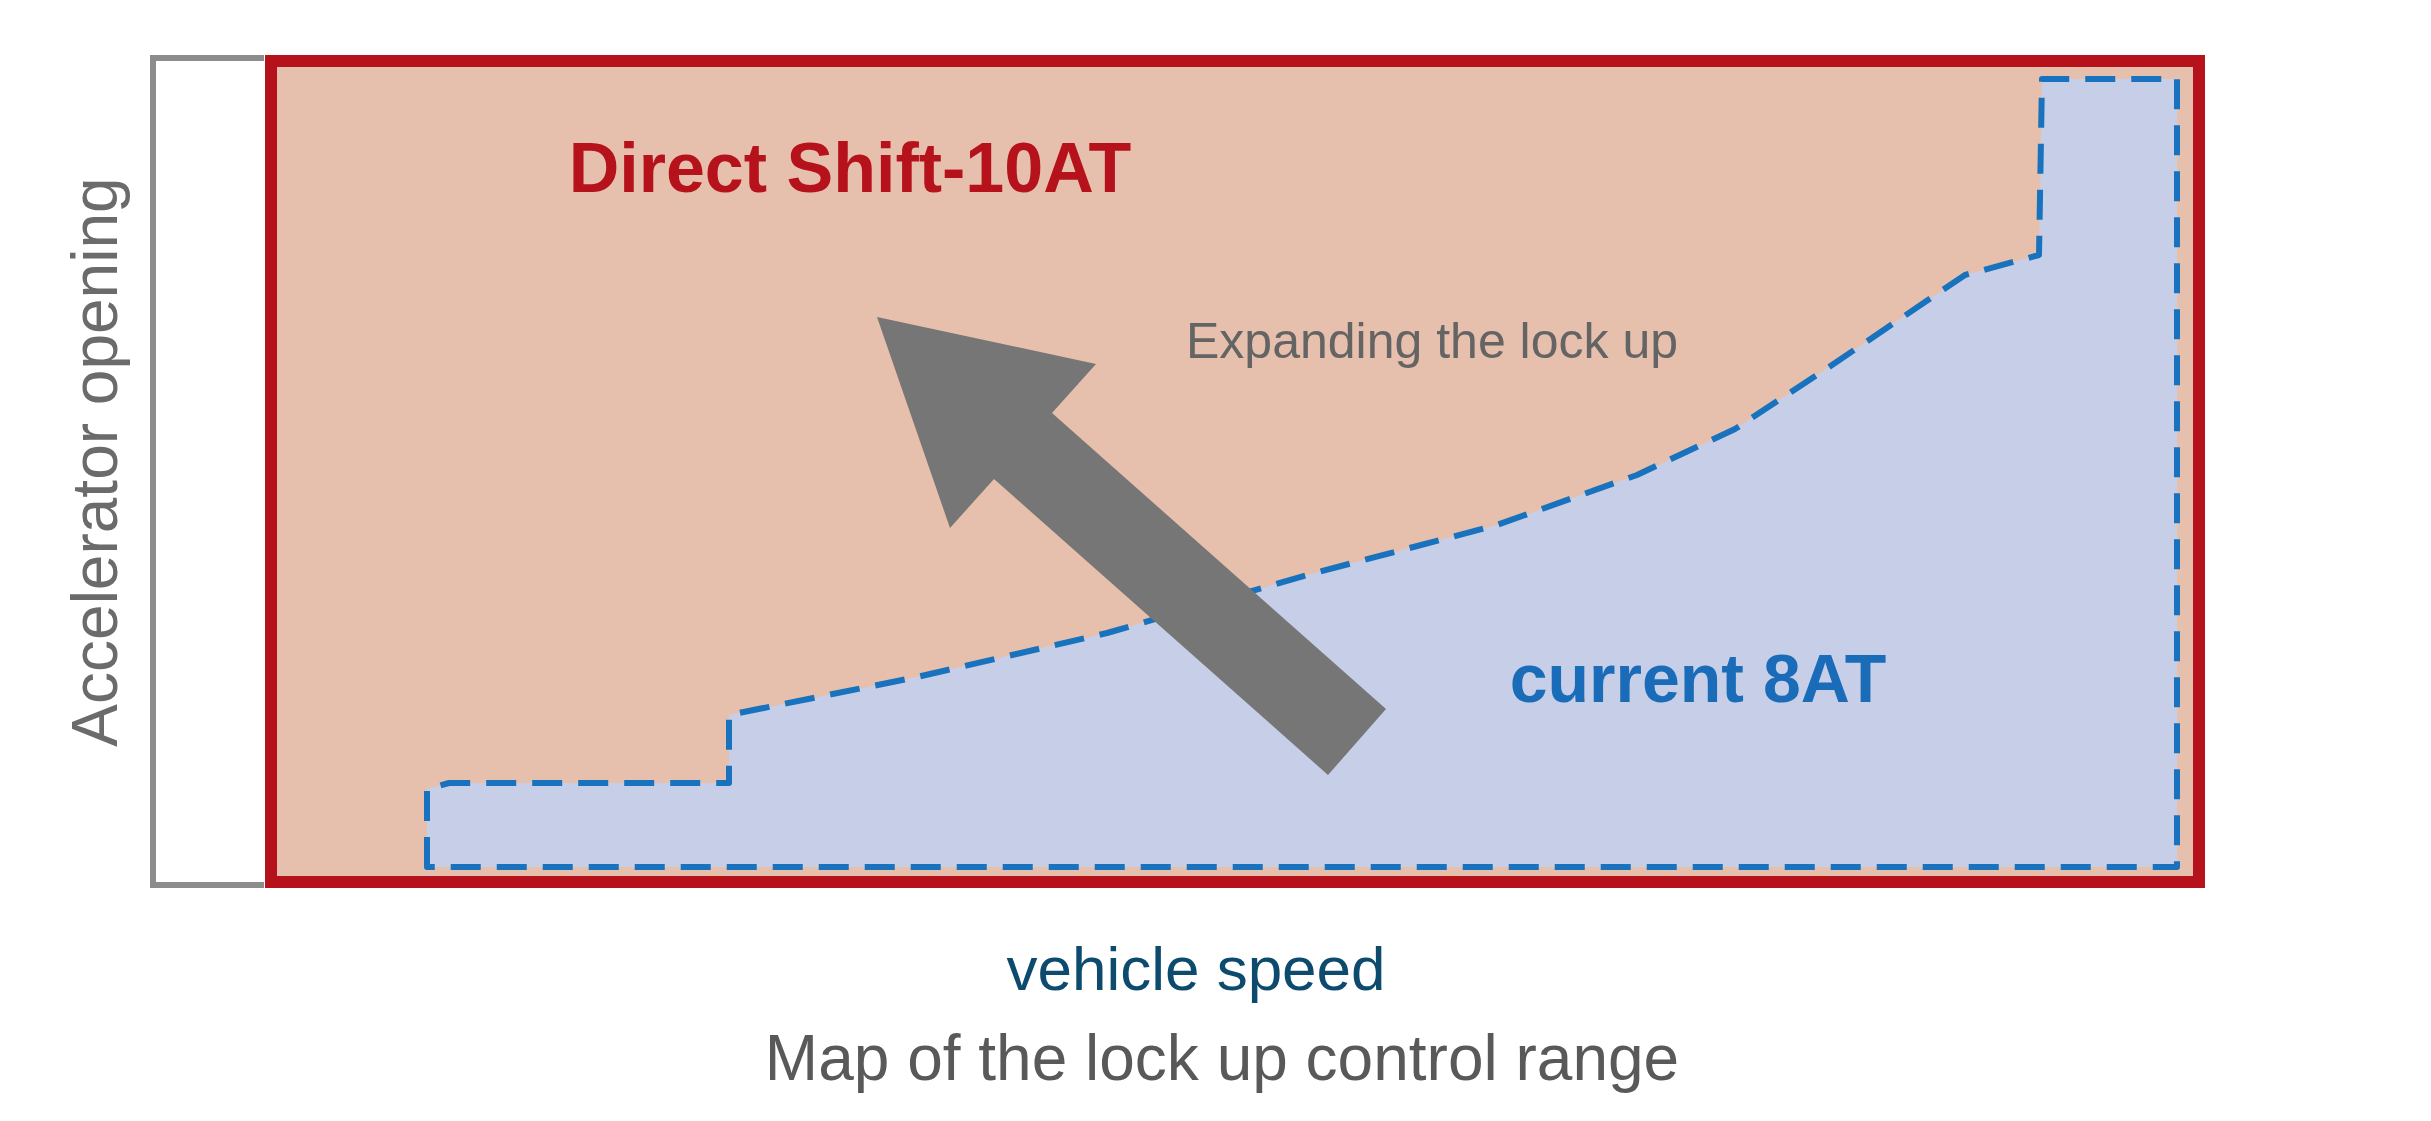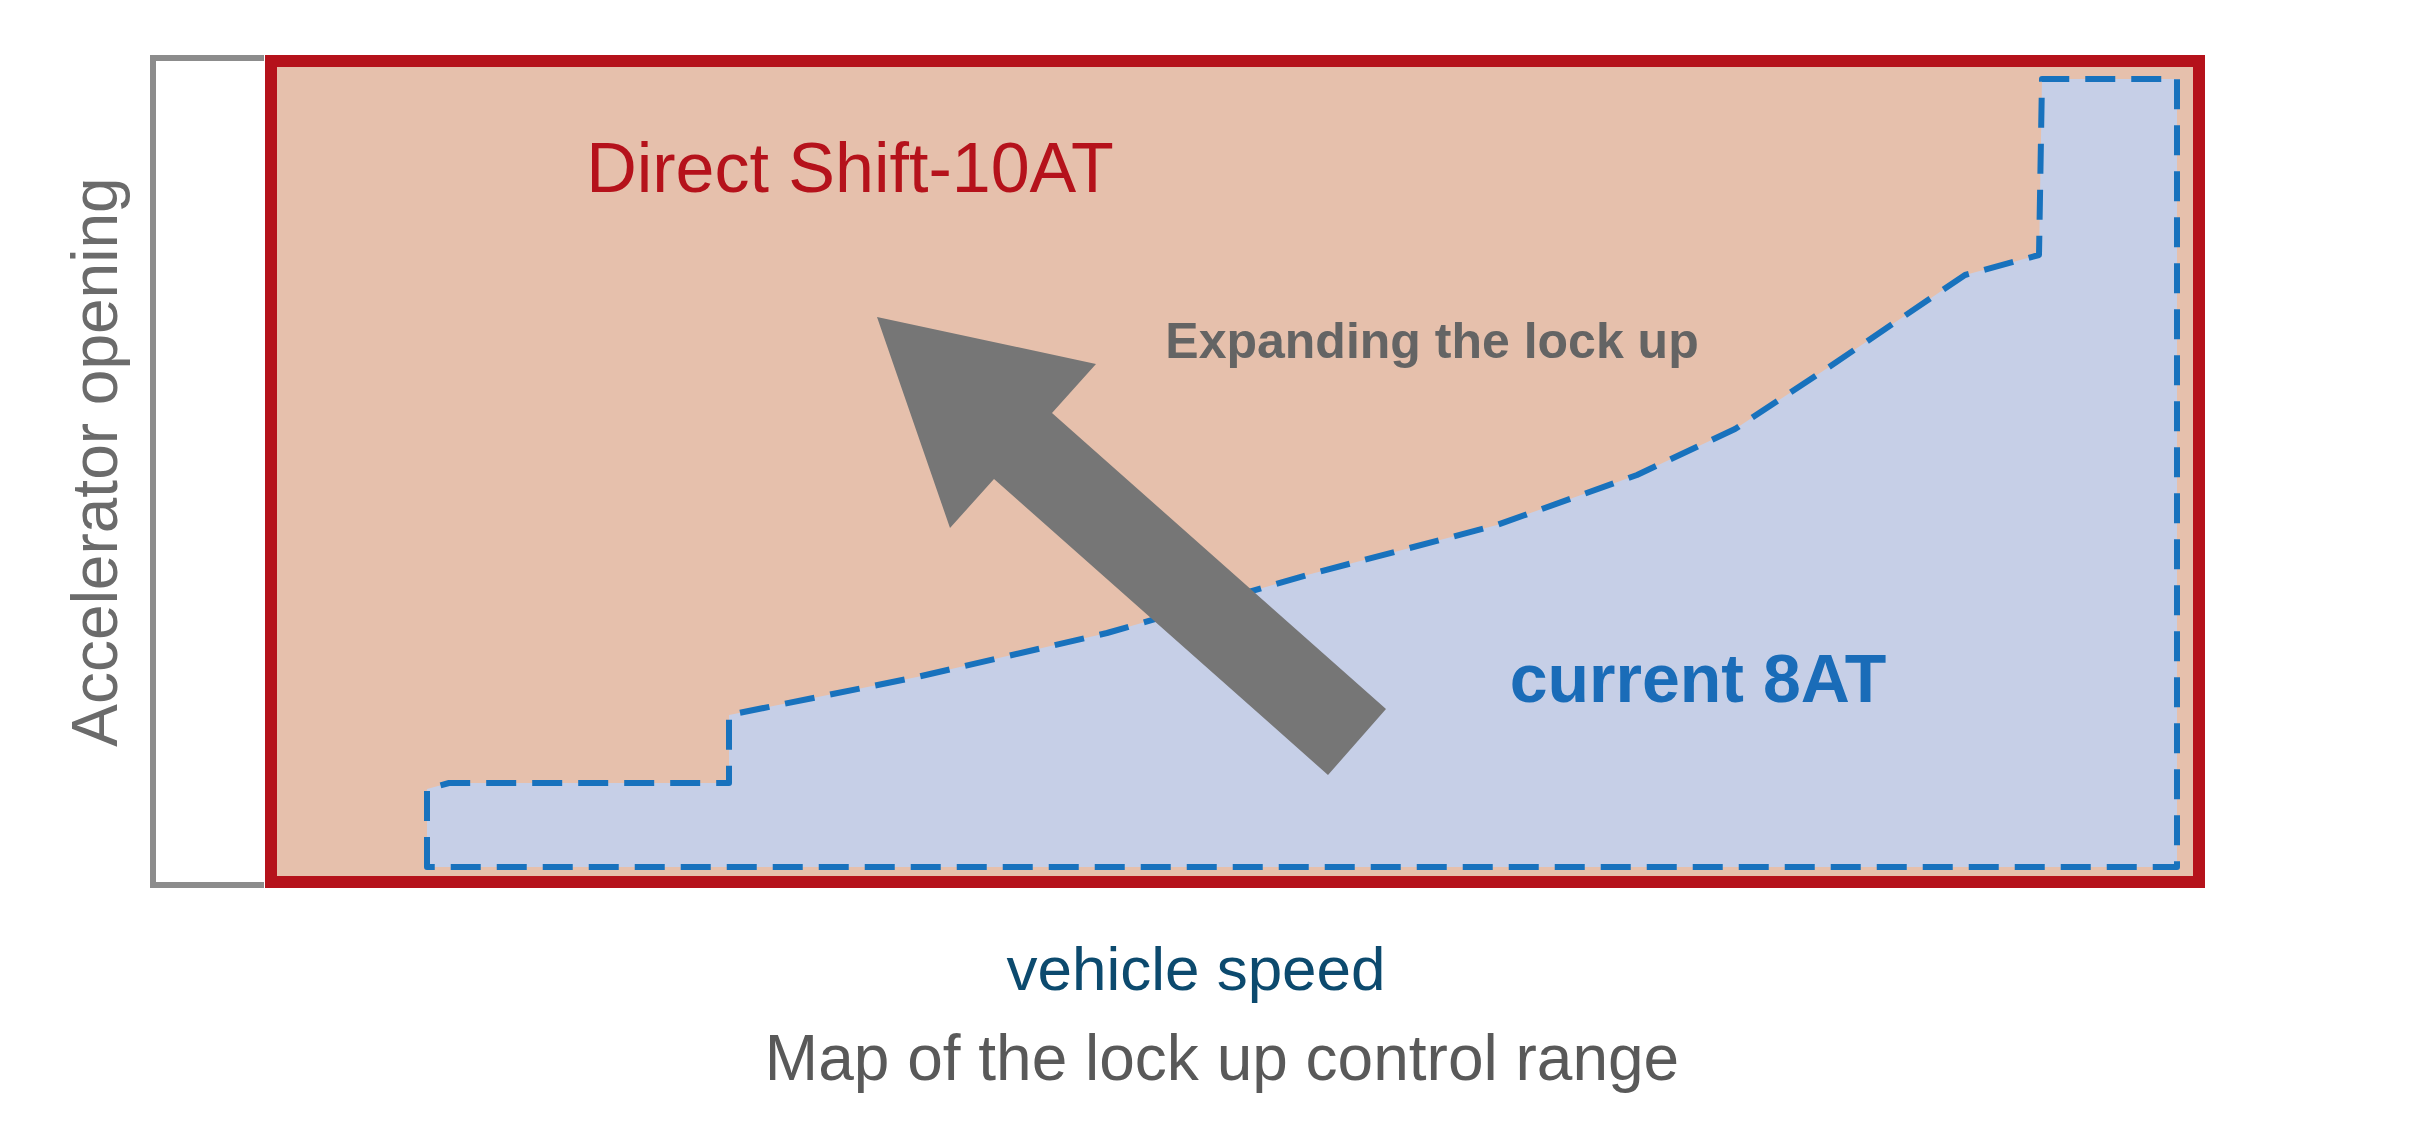--- a/index.html
+++ b/index.html
@@ -50,39 +50,39 @@
     stroke-dasharray: 30 16;
     stroke-linejoin: round;
   }
   .arrow { fill: #767676; }
 
   .label-new {
     position: absolute;
     left: 850px; top: 168px;
     transform: translate(-50%,-50%);
     font-size: 70px;
-    font-weight: normal;
+    font-weight: bold;
     color: #b5121b;
     white-space: nowrap;
   }
   .label-old {
     position: absolute;
     left: 1698px; top: 678px;
     transform: translate(-50%,-50%);
     font-size: 68px;
     font-weight: bold;
     color: #1a6cb8;
     white-space: nowrap;
   }
   .annotation {
     position: absolute;
     left: 1432px; top: 342px;
     transform: translate(-50%,-50%);
     font-size: 50px;
-    font-weight: bold;
+    font-weight: normal;
     color: #646464;
     text-align: left;
     line-height: 1.35;
     white-space: nowrap;
   }
 
   .x-label {
     position: absolute;
     left: 1196px; top: 968px;
     transform: translate(-50%,-50%);

